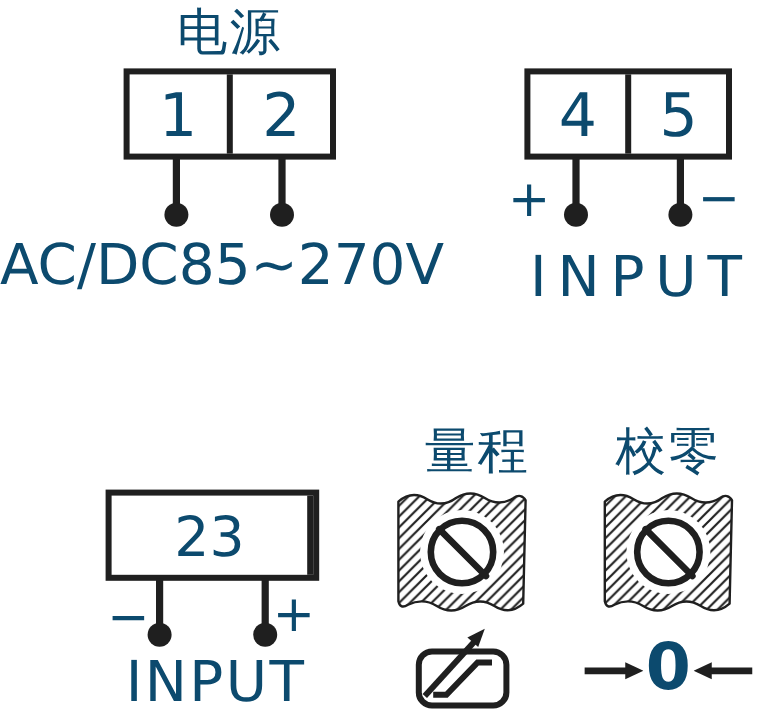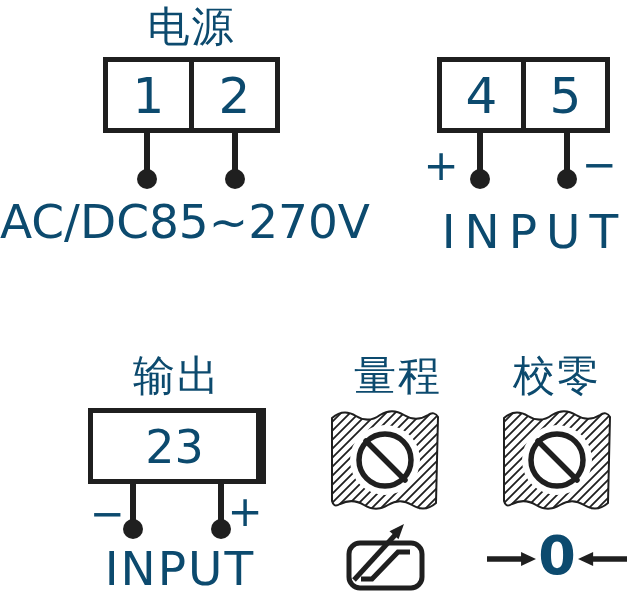--- a/index.html
+++ b/index.html
@@ -60,21 +60,20 @@
     <div class="abs lead" style="left:77px;top:131px;height:42px;"></div>
     <div class="abs lead" style="left:164px;top:131px;height:42px;"></div>
     <div class="abs dot" style="left:70px;top:169px;"></div>
     <div class="abs dot" style="left:157px;top:169px;"></div>
     <div class="abs sign" style="left:21px;top:145px;">+</div>
     <div class="abs sign" style="left:179px;top:144px;">−</div>
     <div class="abs caption" style="left:30px;top:184px;width:200px;letter-spacing:9px;text-indent:9px;margin-top:24px;">INPUT</div>
   </div>
 
   <div class="abs" style="left:0;top:345px;width:320px;height:250px;">
-    <div class="abs cjk-title" style="left:88px;top:7px;width:178px;">输出</div>
     <div class="abs tblock" style="left:88px;top:63px;width:178px;height:76px;">
       <div class="tcell first small">23</div>
     </div>
     <div class="abs lead" style="left:130px;top:137px;height:42px;"></div>
     <div class="abs lead" style="left:218px;top:137px;height:42px;"></div>
     <div class="abs dot" style="left:123px;top:174px;"></div>
     <div class="abs dot" style="left:211px;top:174px;"></div>
     <div class="abs sign" style="left:87px;top:148px;">−</div>
     <div class="abs sign" style="left:225px;top:146px;">+</div>
     <div class="abs caption" style="left:70px;top:200px;width:220px;letter-spacing:2px;">INPUT</div>

